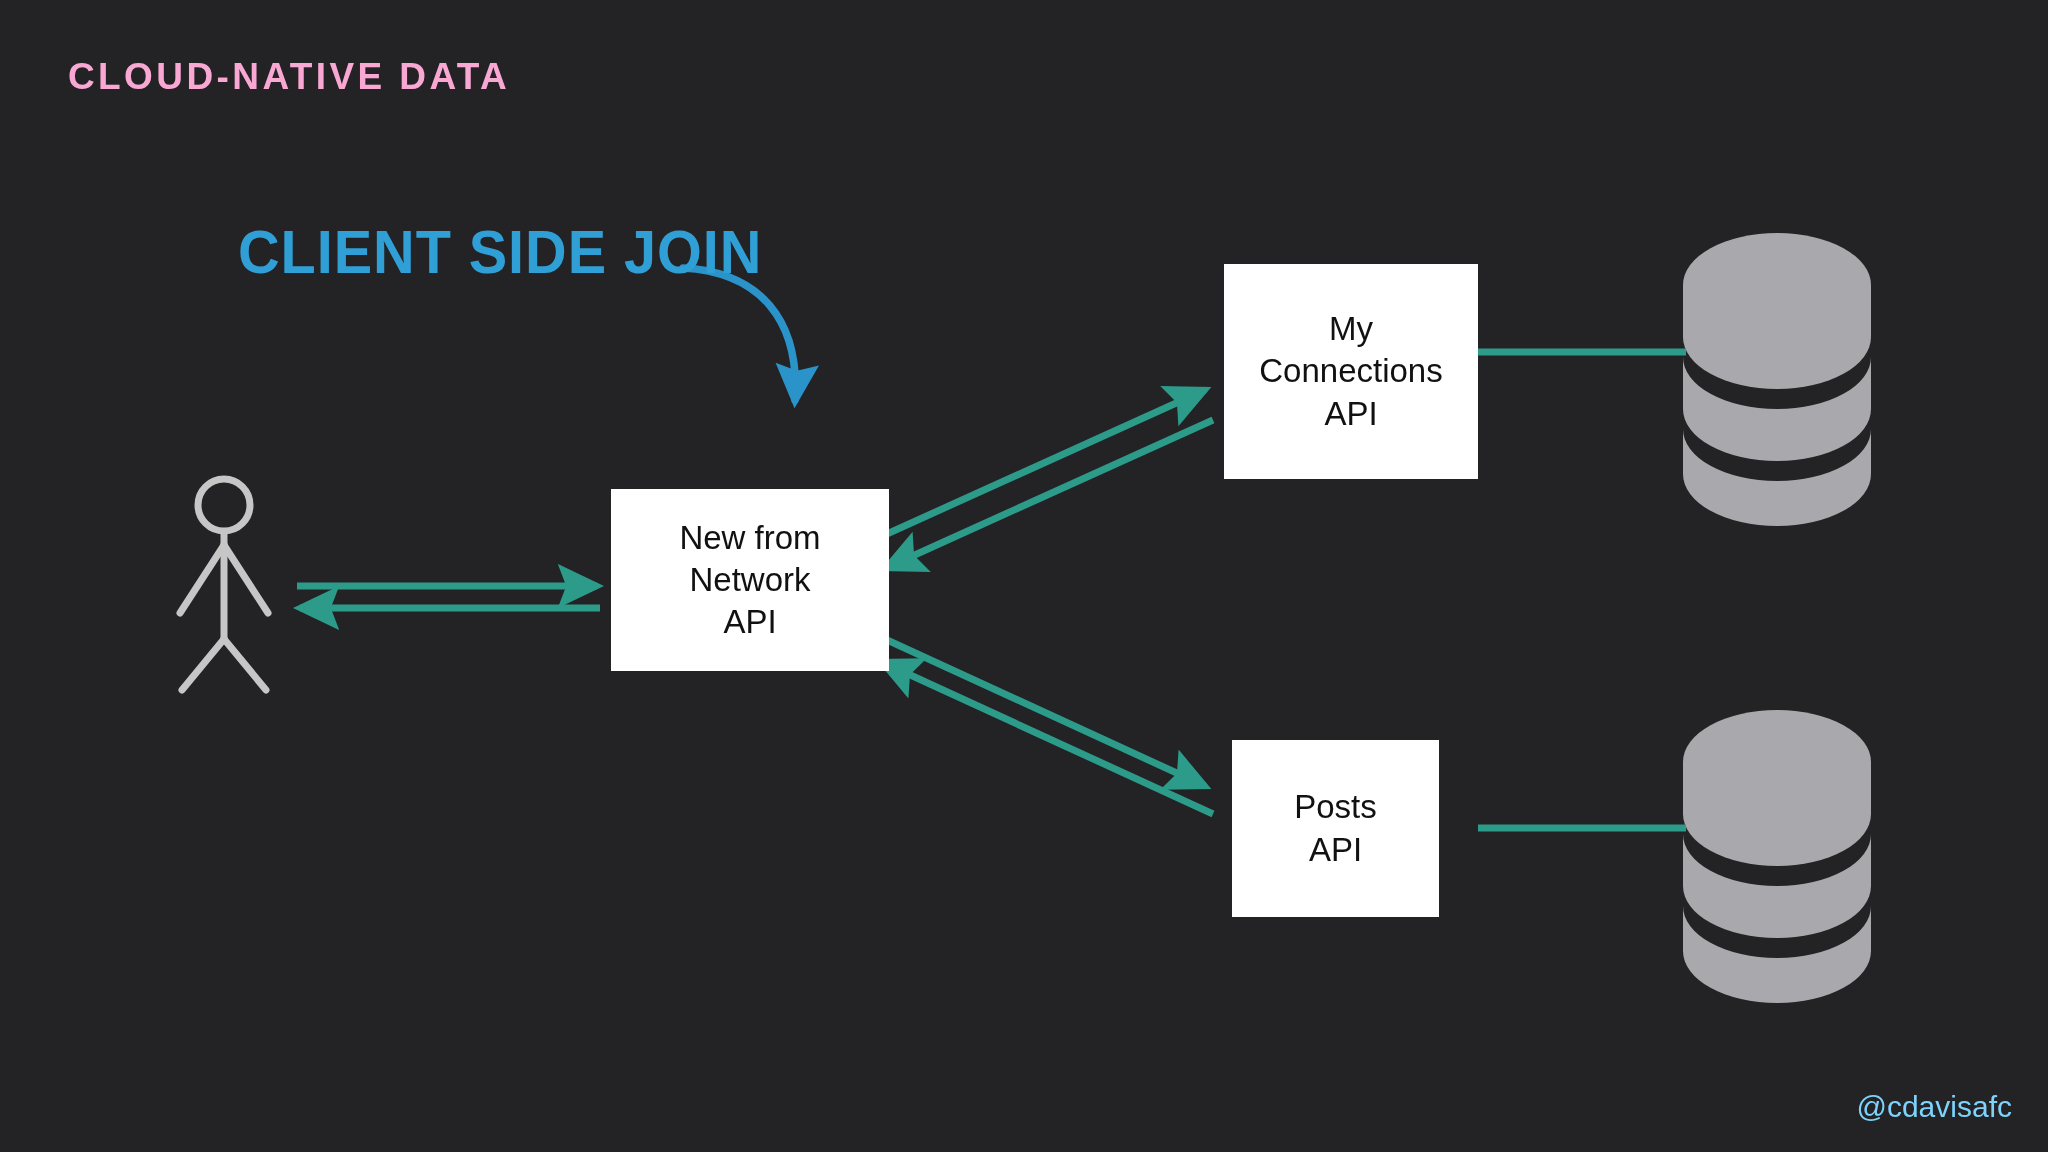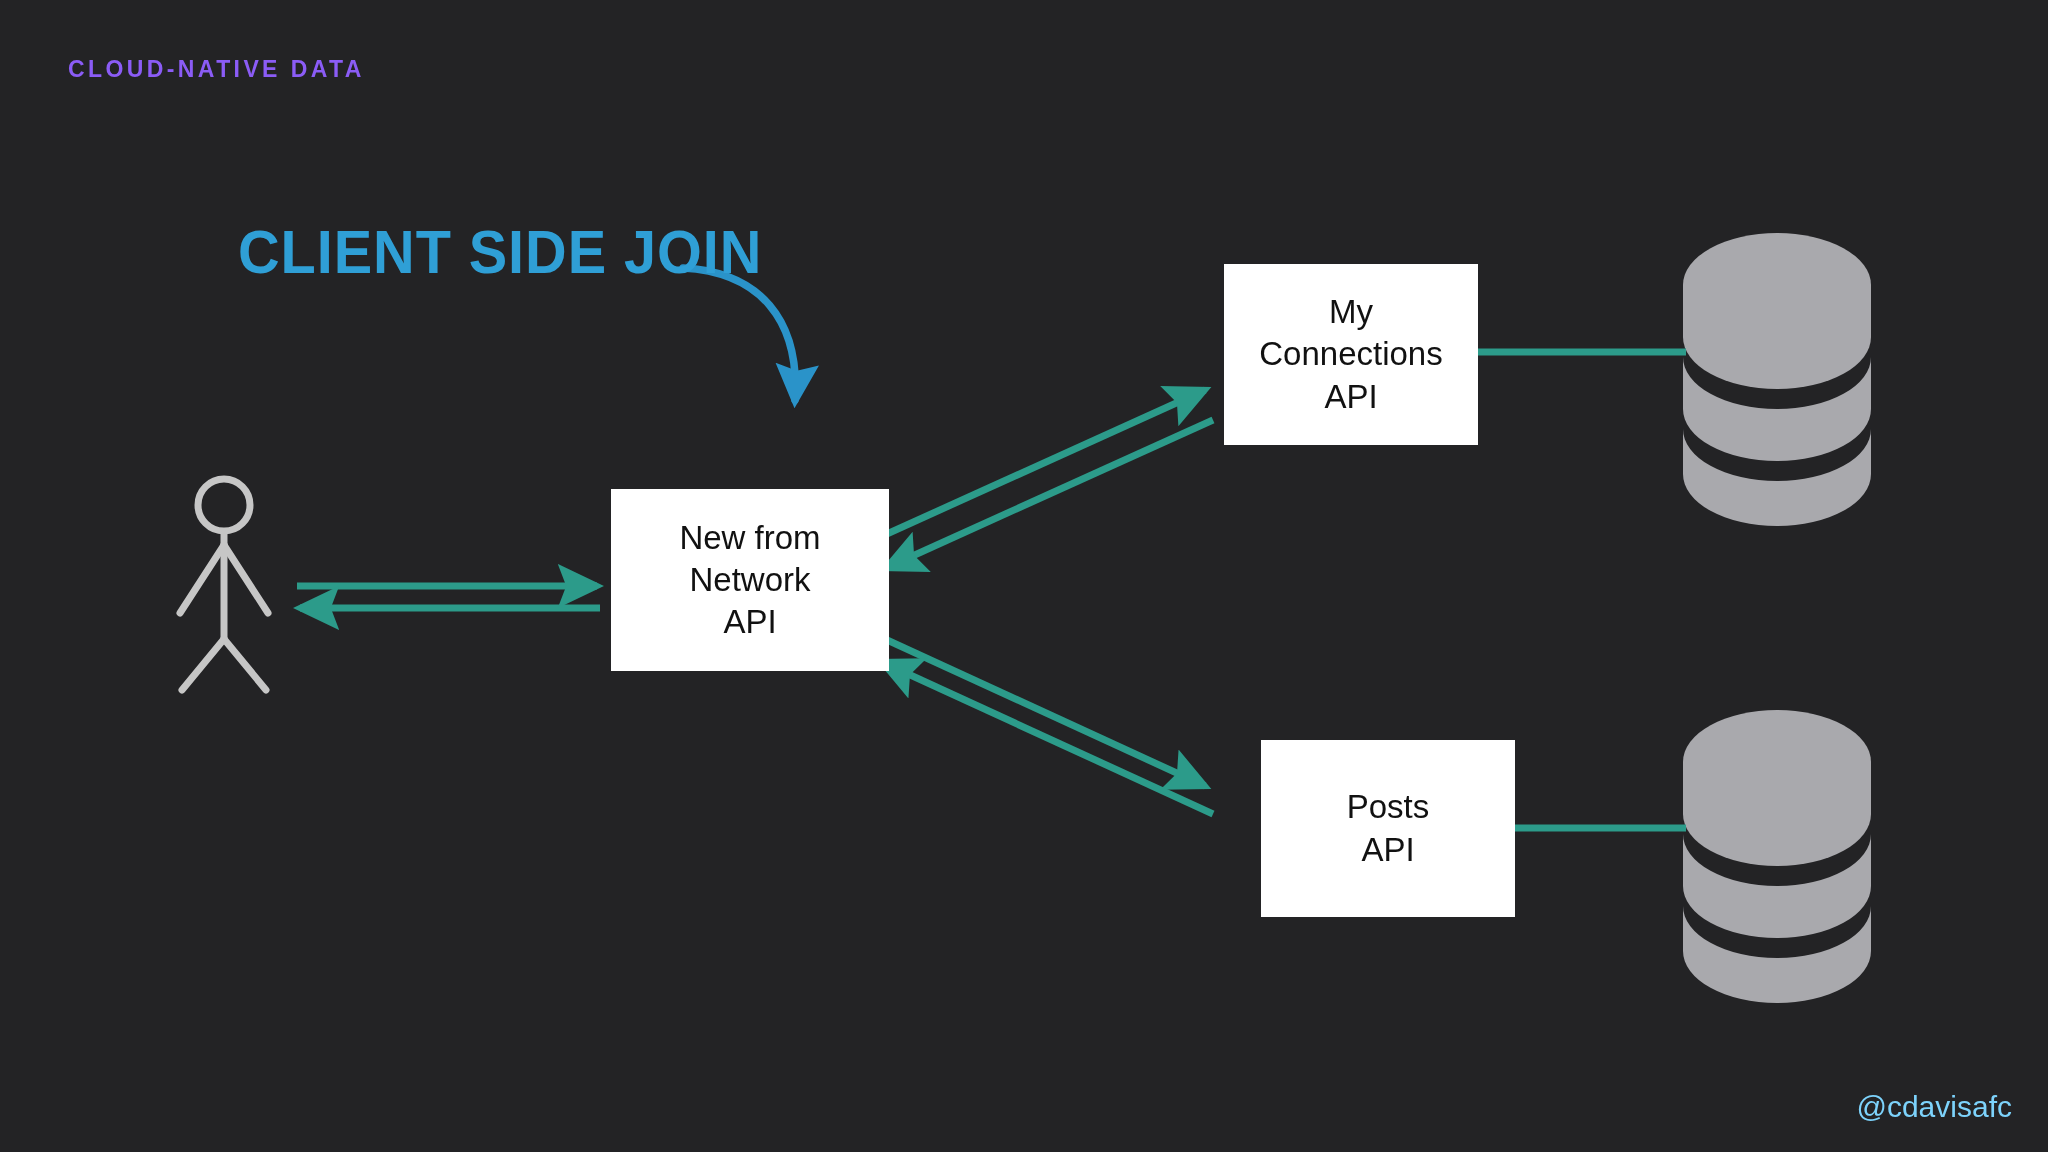--- a/index.html
+++ b/index.html
@@ -20,24 +20,24 @@
     position: absolute;
     inset: 0;
     width: 2048px;
     height: 1152px;
   }
   .eyebrow {
     position: absolute;
     left: 68px;
     top: 56px;
     font-family: "Liberation Sans", sans-serif;
-    font-size: 23px;
+    font-size: 37px;
     font-weight: 600;
     letter-spacing: 3.4px;
-    color: #8b5cf6;
+    color: #f9a8d4;
     white-space: nowrap;
   }
   .headline {
     position: absolute;
     left: 238px;
     top: 221px;
     font-family: "Liberation Sans Narrow", "Liberation Sans", sans-serif;
     font-size: 62px;
     font-weight: 700;
     letter-spacing: 1px;
@@ -63,22 +63,22 @@
     align-items: center;
     justify-content: center;
     text-align: center;
     color: #111111;
     font-size: 33px;
     line-height: 1.28;
     font-weight: 400;
     white-space: pre-line;
   }
   #box-network   { left: 611px;  top: 489px; width: 278px; height: 182px; }
-  #box-conn      { left: 1224px; top: 264px; width: 254px; height: 181px; }
-  #box-posts     { left: 1261px; top: 740px; width: 254px; height: 177px; }
+  #box-conn      { left: 1224px; top: 264px; width: 254px; height: 215px; }
+  #box-posts     { left: 1232px; top: 740px; width: 207px; height: 177px; }
 </style>
 </head>
 <body>
 
 <div id="slide">
 
   <svg id="diagram-svg" viewBox="0 0 2048 1152">
     <defs>
       <marker id="mk-teal" markerWidth="7" markerHeight="7" refX="5.6" refY="3.5" orient="auto" markerUnits="strokeWidth">
         <path d="M0,0.35 L6.6,3.5 L0,6.65 L1.2,3.5 Z" fill="#2c9b8a"></path>

